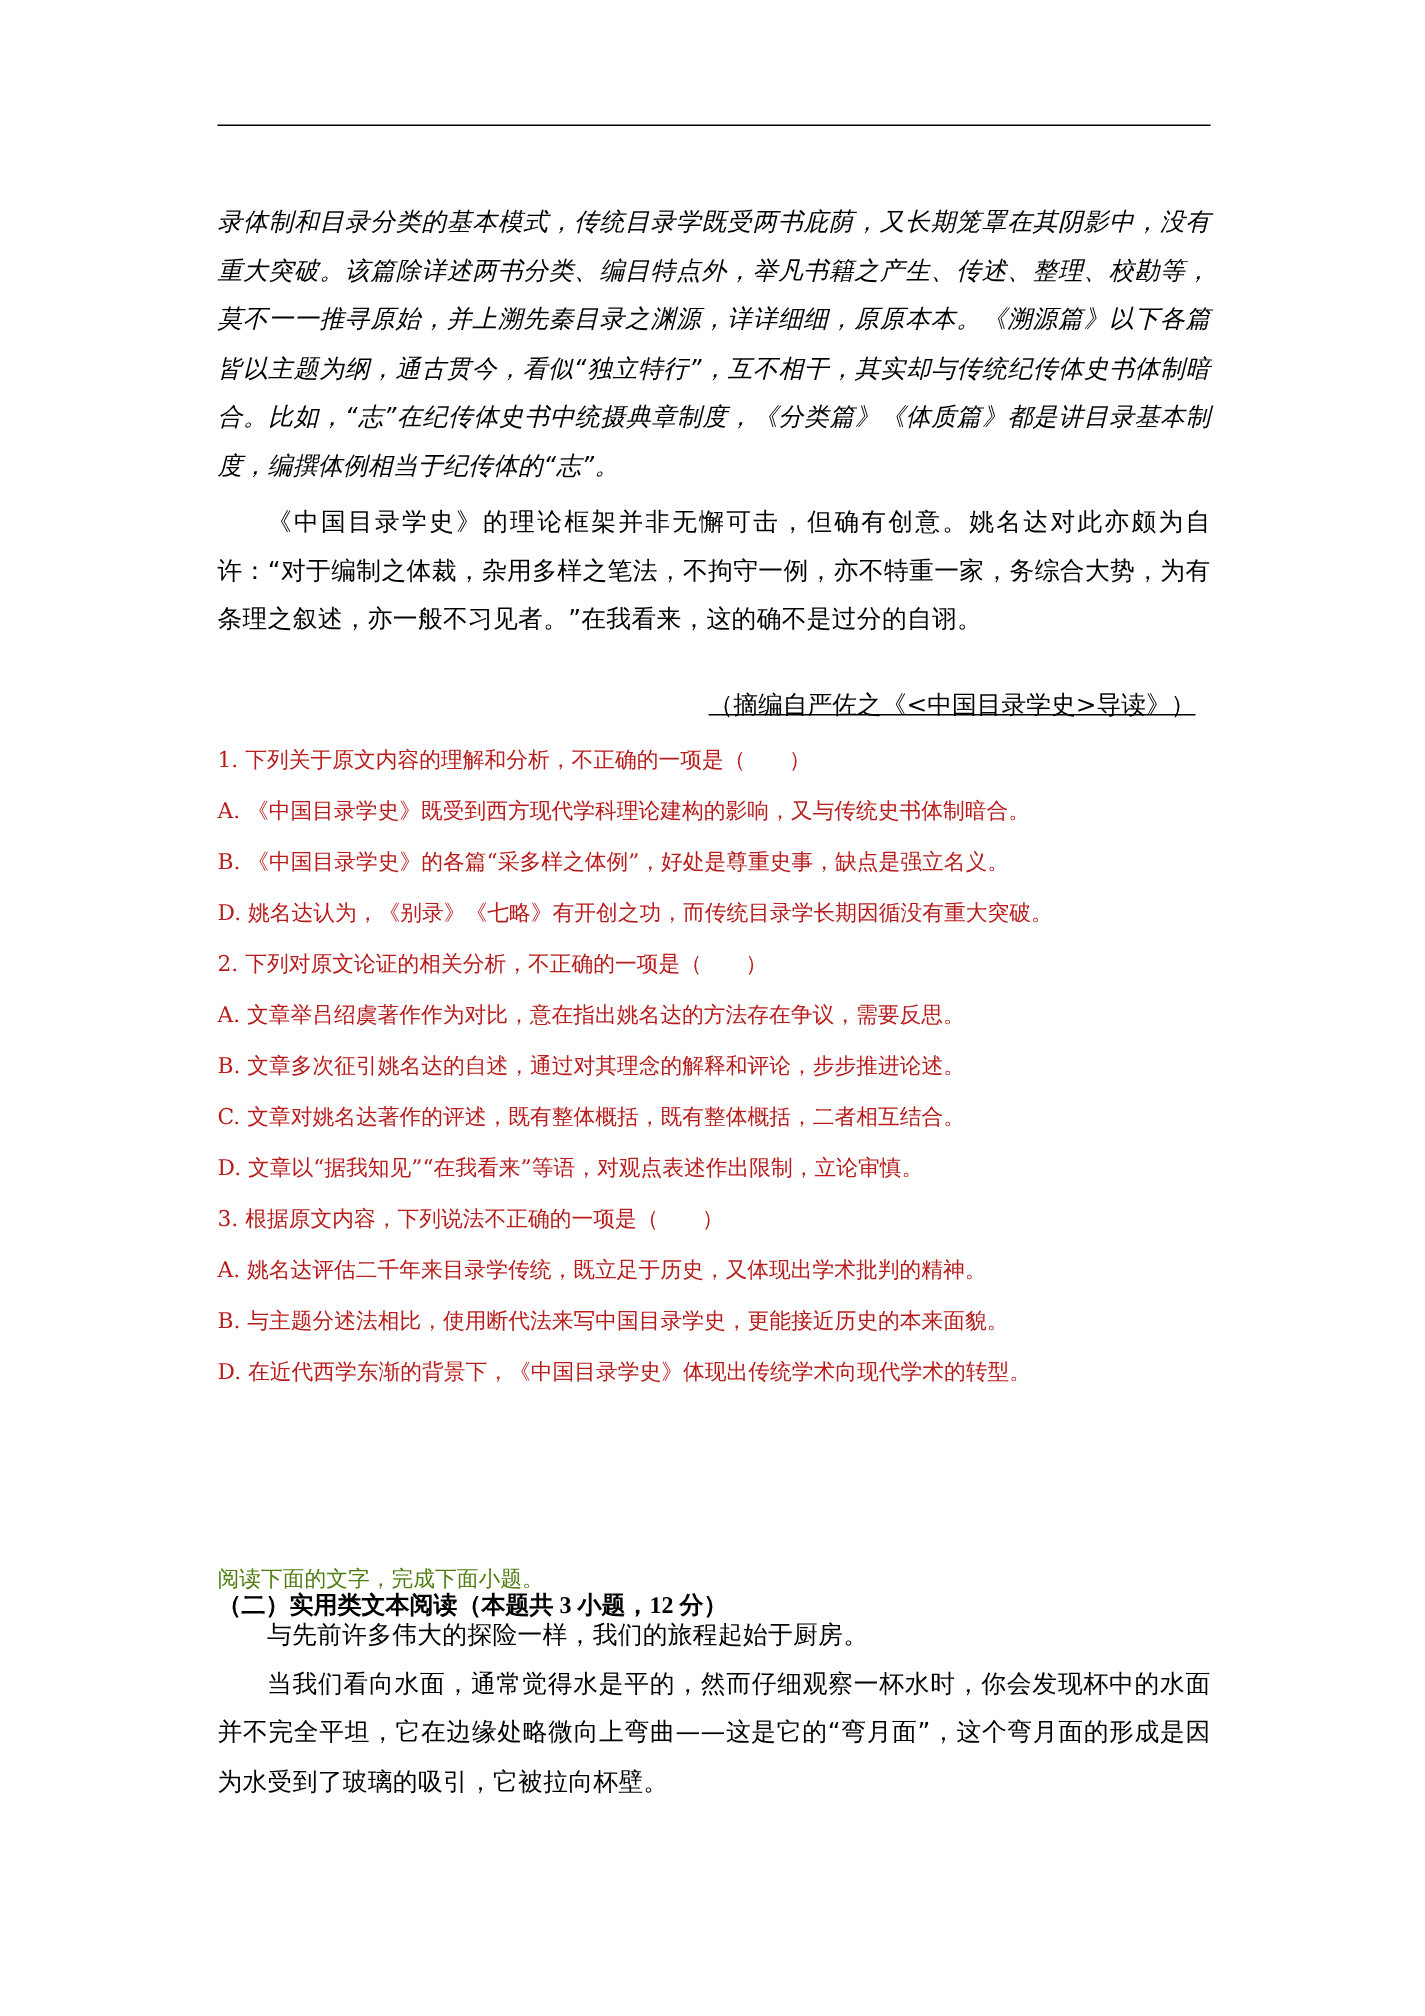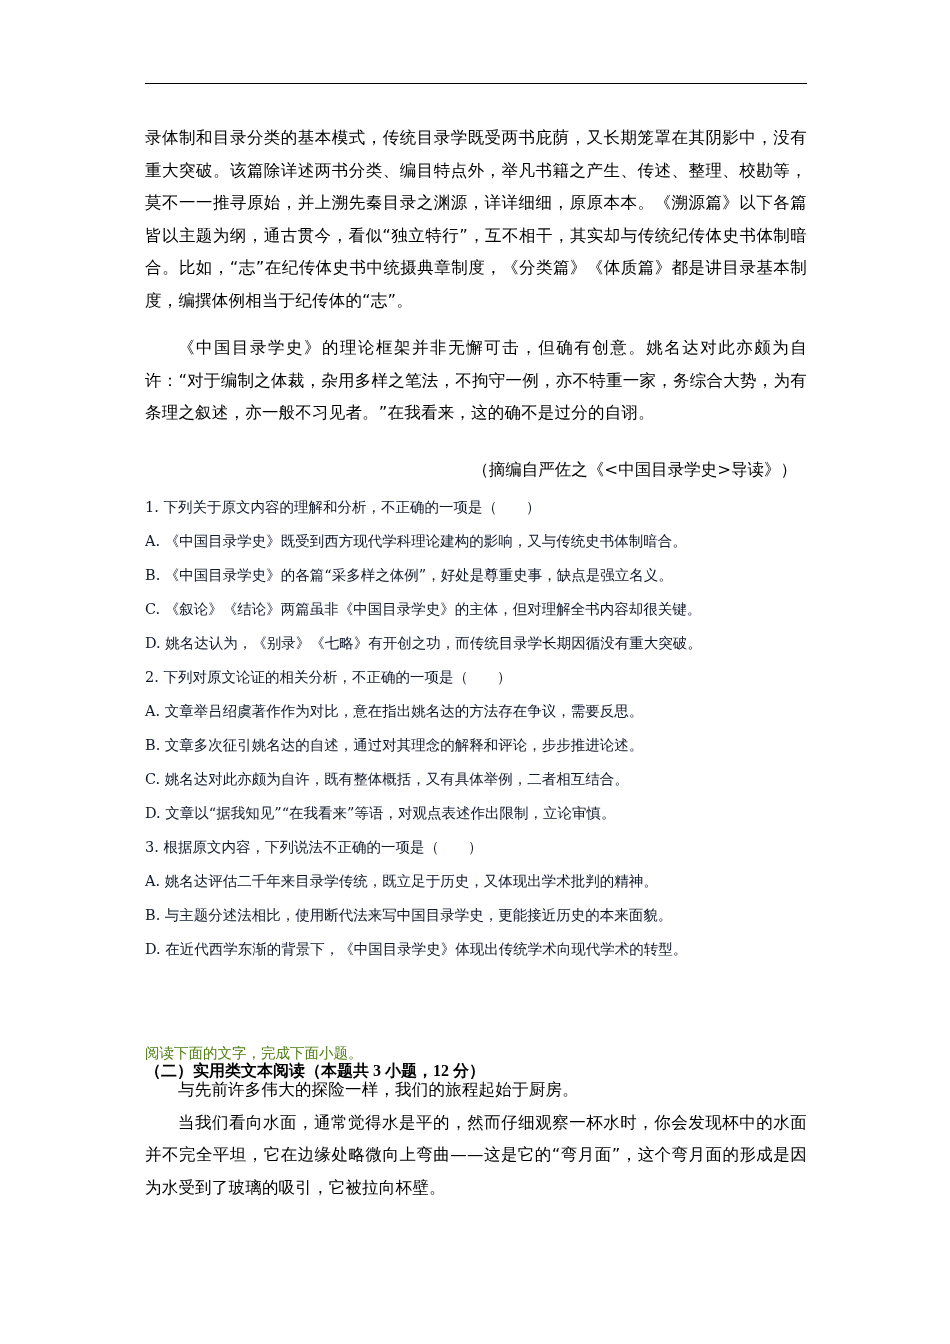--- a/index.html
+++ b/index.html
@@ -39,29 +39,30 @@
     .indent {
       text-indent: 2em;
     }
     .source-line {
       position: absolute;
       left: 145px;
       width: 652px;
       text-align: right;
       font-size: 16.5px;
       line-height: 32px;
+      text-decoration: underline;
     }
     .questions {
       position: absolute;
       left: 145px;
       top: 490px;
       width: 662px;
       font-family: "DejaVu Serif", "Liberation Serif", serif;
       font-size: 14.5px;
-      color: #0f172a;
+      color: #b91c1c;
     }
     .q-block {
       margin: 0;
     }
     .q-line {
       height: 34px;
       line-height: 34px;
       white-space: nowrap;
     }
     .section-heading {
@@ -83,43 +84,42 @@
       line-height: 28px;
       color: #4d7c0f;
       white-space: nowrap;
     }
   </style>
 </head>
 <body>
 
 <div class="header-rule"></div>
 
-<div class="prose" style="top:122px;">
+<div class="prose" style="top:132px;font-style:italic;">
   <p>录体制和目录分类的基本模式，传统目录学既受两书庇荫，又长期笼罩在其阴影中，没有重大突破。该篇除详述两书分类、编目特点外，举凡书籍之产生、传述、整理、校勘等，莫不一一推寻原始，并上溯先秦目录之渊源，详详细细，原原本本。《溯源篇》以下各篇皆以主题为纲，通古贯今，看似“独立特行”，互不相干，其实却与传统纪传体史书体制暗合。比如，“志”在纪传体史书中统摄典章制度，《分类篇》《体质篇》都是讲目录基本制度，编撰体例相当于纪传体的“志”。</p>
 </div>
 
 <div class="prose" style="top:332px;">
   <p class="indent">《中国目录学史》的理论框架并非无懈可击，但确有创意。姚名达对此亦颇为自许：“对于编制之体裁，杂用多样之笔法，不拘守一例，亦不特重一家，务综合大势，为有条理之叙述，亦一般不习见者。”在我看来，这的确不是过分的自诩。</p>
 </div>
 
 <div class="source-line" style="top:454px;">（摘编自严佐之《&lt;中国目录学史&gt;导读》）</div>
 
 <div class="questions">
   <div class="q-block">
     <div class="q-line">1. 下列关于原文内容的理解和分析，不正确的一项是（　　）</div>
     <div class="q-line">A. 《中国目录学史》既受到西方现代学科理论建构的影响，又与传统史书体制暗合。</div>
     <div class="q-line">B. 《中国目录学史》的各篇“采多样之体例”，好处是尊重史事，缺点是强立名义。</div>
-    <div class="q-line">C. 《叙论》《结论》两篇虽非《中国目录学史》的主体，但对理解全书内容却很关键。</div>
     <div class="q-line">D. 姚名达认为，《别录》《七略》有开创之功，而传统目录学长期因循没有重大突破。</div>
   </div>
   <div class="q-block">
     <div class="q-line">2. 下列对原文论证的相关分析，不正确的一项是（　　）</div>
     <div class="q-line">A. 文章举吕绍虞著作作为对比，意在指出姚名达的方法存在争议，需要反思。</div>
     <div class="q-line">B. 文章多次征引姚名达的自述，通过对其理念的解释和评论，步步推进论述。</div>
-    <div class="q-line">C. 姚名达对此亦颇为自许，既有整体概括，又有具体举例，二者相互结合。</div>
+    <div class="q-line">C. 文章对姚名达著作的评述，既有整体概括，既有整体概括，二者相互结合。</div>
     <div class="q-line">D. 文章以“据我知见”“在我看来”等语，对观点表述作出限制，立论审慎。</div>
   </div>
   <div class="q-block">
     <div class="q-line">3. 根据原文内容，下列说法不正确的一项是（　　）</div>
     <div class="q-line">A. 姚名达评估二千年来目录学传统，既立足于历史，又体现出学术批判的精神。</div>
     <div class="q-line">B. 与主题分述法相比，使用断代法来写中国目录学史，更能接近历史的本来面貌。</div>
     <div class="q-line">D. 在近代西学东渐的背景下，《中国目录学史》体现出传统学术向现代学术的转型。</div>
   </div>
 </div>
 

